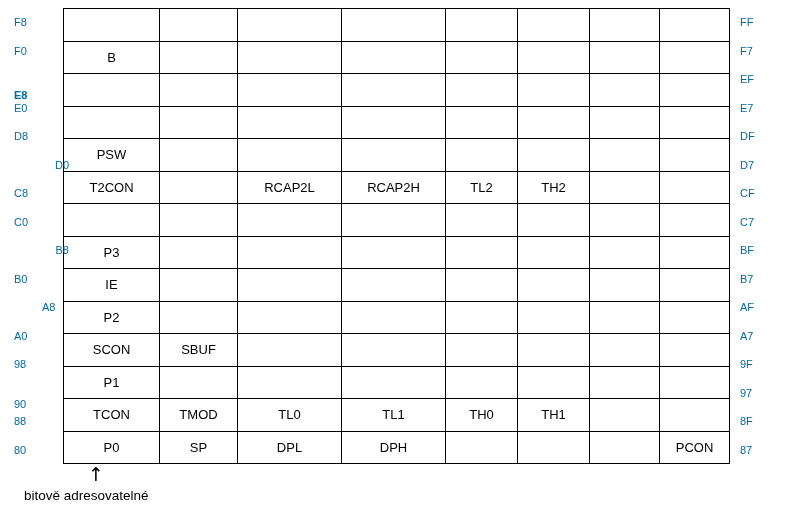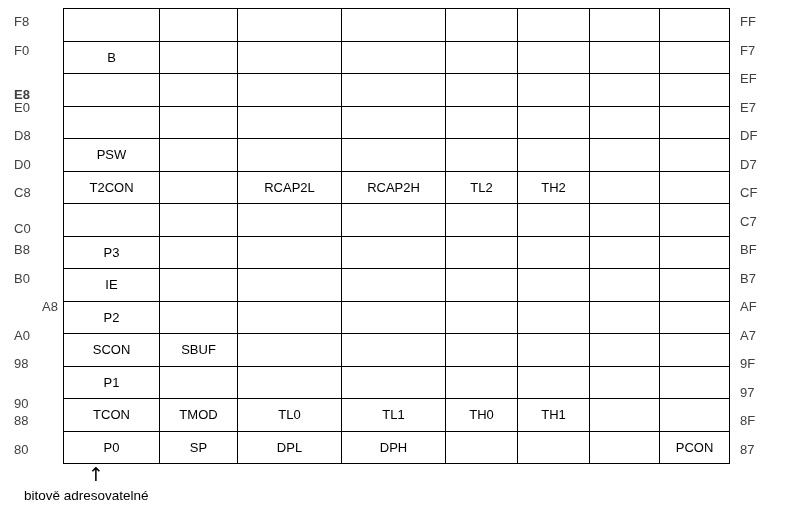--- a/index.html
+++ b/index.html
@@ -46,23 +46,23 @@
     font-family: "Liberation Sans", sans-serif;
     color: #000000;
     padding: 0;
     height: 28.5px;
   }
 
   
   .addr-left, .addr-right {
     position: absolute;
     width: 55px;
-    font-size: 13px;
-    font-family: "Liberation Sans", sans-serif;
-    color: #404040;
+    font-size: 11px;
+    font-family: "Liberation Sans", sans-serif;
+    color: #0369a1;
     text-align: left;
     height: 28.5px;
     line-height: 28.5px;
   }
   .addr-left { left: 14px; }
   .addr-right { left: 740px; }
 
   .arrow-wrap {
     position: absolute;
     left: 88px;
@@ -248,24 +248,24 @@
         </tbody>
     </table>
   </div>
 
   <div id="addr-left-col">
       <div class="addr-left" style="top: 8px;">F8</div>
       <div class="addr-left" style="top: 36.5px;">F0</div>
       <div class="addr-left" style="top: 81px; font-weight: bold;">E8</div>
       <div class="addr-left" style="top: 93.5px;">E0</div>
       <div class="addr-left" style="top: 122px;">D8</div>
-      <div class="addr-left" style="top: 150.5px;">D0</div>
+      <div class="addr-left" style="top: 150.5px; text-align: right;">D0</div>
       <div class="addr-left" style="top: 179px;">C8</div>
-      <div class="addr-left" style="top: 207.5px; margin-top: 7px;">C0</div>
-      <div class="addr-left" style="top: 236px;">B8</div>
+      <div class="addr-left" style="top: 207.5px;">C0</div>
+      <div class="addr-left" style="top: 236px; text-align: right;">B8</div>
       <div class="addr-left" style="top: 264.5px;">B0</div>
       <div class="addr-left" style="top: 293px; margin-left: 28px;">A8</div>
       <div class="addr-left" style="top: 321.5px;">A0</div>
       <div class="addr-left" style="top: 350px;">98</div>
       <div class="addr-left" style="top: 390px;">90</div>
       <div class="addr-left" style="top: 407px;">88</div>
       <div class="addr-left" style="top: 435.5px;">80</div>
     </div>
   <div id="addr-right-col">
       <div class="addr-right" style="top: 8px;">FF</div>

